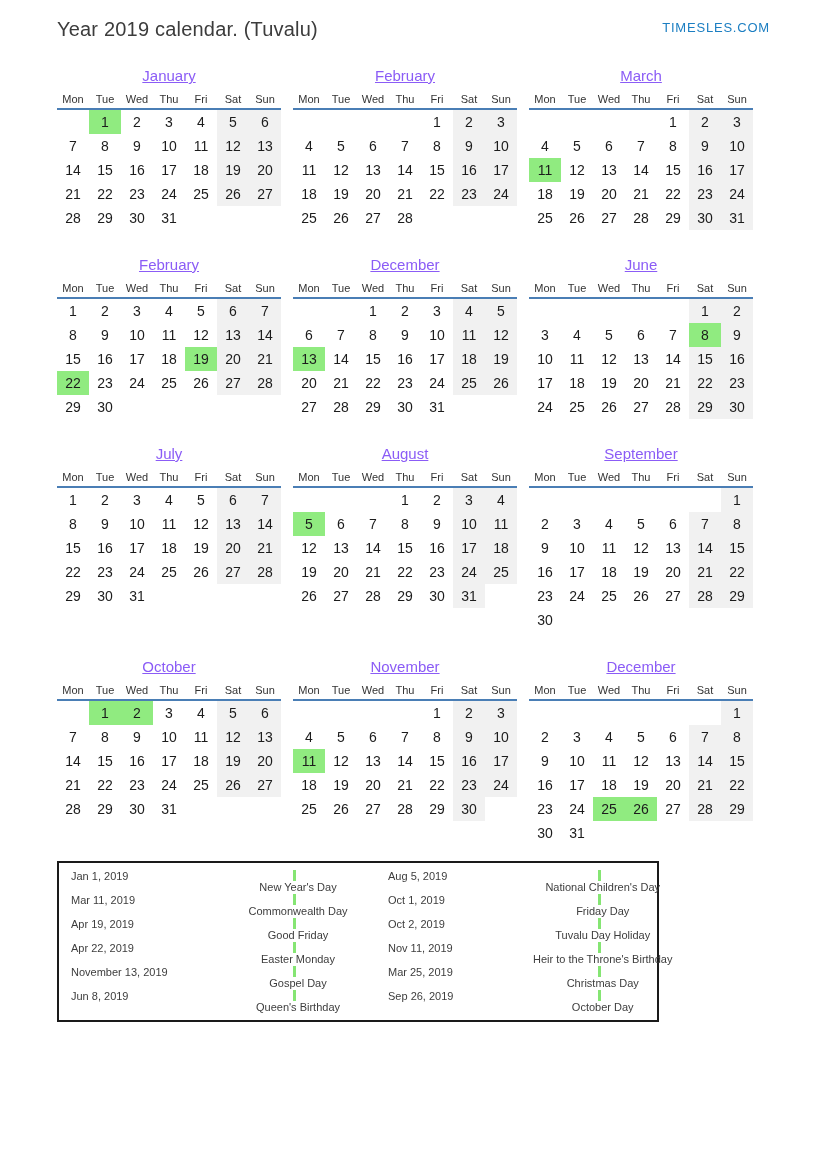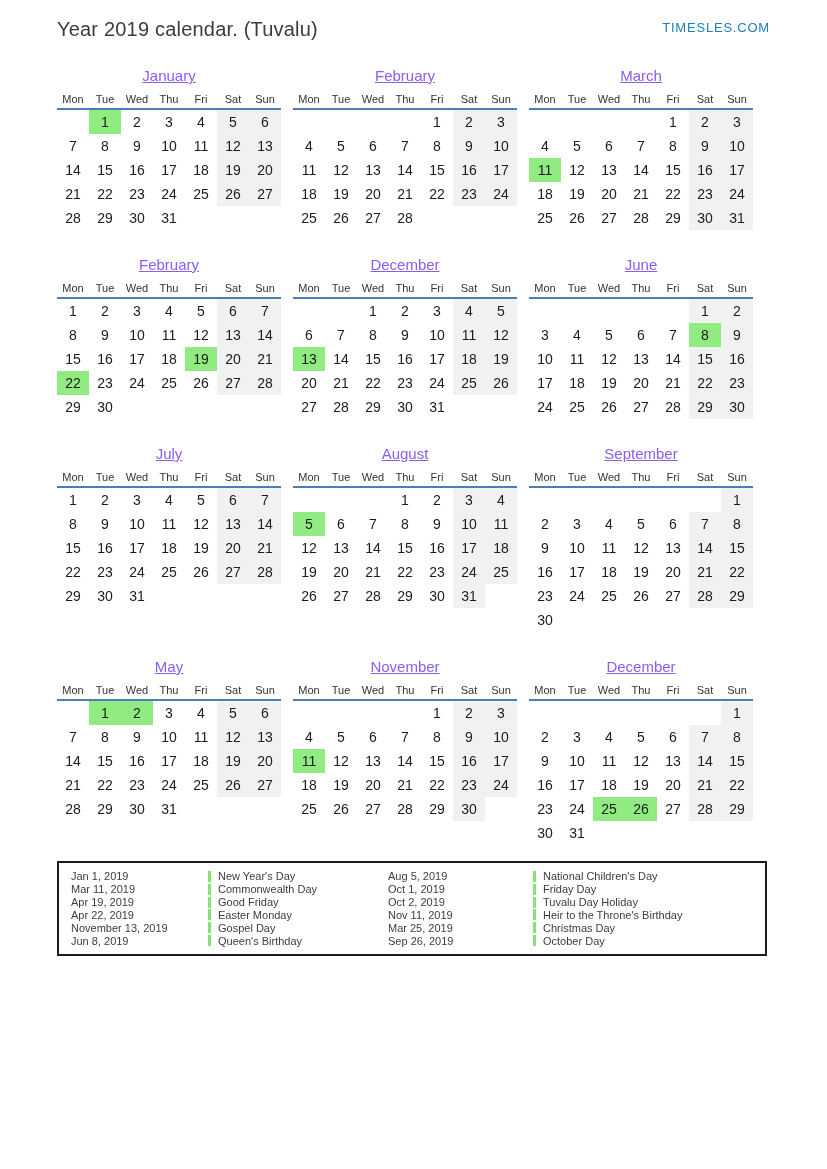--- a/index.html
+++ b/index.html
@@ -42,30 +42,30 @@
   }
   .day {
     display: flex; align-items: center; justify-content: center;
     font-size: 14px; color: #1c1c1c;
   }
   .day.weekend { background: #f1f1f1; }
   .day.holiday { background: #90eb80; }
 
   
   .legend {
-    width: 710px;
+    width: 602px;
     margin-top: 16px;
     border: 2px solid #1a1a1a;
     padding: 7px 20px 7px 12px;
     display: grid;
     grid-template-columns: 137px 180px 145px auto;
     row-gap: 0.5px;
   }
   .legend-cell { font-size: 11px; line-height: 12.4px; color: #3d3d3d; white-space: nowrap; }
-  .legend-name { display: flex; align-items: center; }
+  .legend-name { display: flex; align-items: center; flex-direction: column; }
   .legend-bar {
     display: inline-block;
     width: 3px; height: 11px;
     background: #85e573;
     margin-right: 7px;
     flex: 0 0 auto;
   }
 </style>
 </head>
 <body>
@@ -495,21 +495,21 @@
           <div class="day">24</div>
           <div class="day">25</div>
           <div class="day">26</div>
           <div class="day">27</div>
           <div class="day weekend">28</div>
           <div class="day weekend">29</div>
           <div class="day">30</div>
         </div>
       </div>
       <div class="month">
-        <div class="month-title">May</div>
+        <div class="month-title">October</div>
         <div class="weekdays">
           <div class="wd">Mon</div>
           <div class="wd">Tue</div>
           <div class="wd">Wed</div>
           <div class="wd">Thu</div>
           <div class="wd">Fri</div>
           <div class="wd">Sat</div>
           <div class="wd">Sun</div>
         </div>
         <div class="days">

